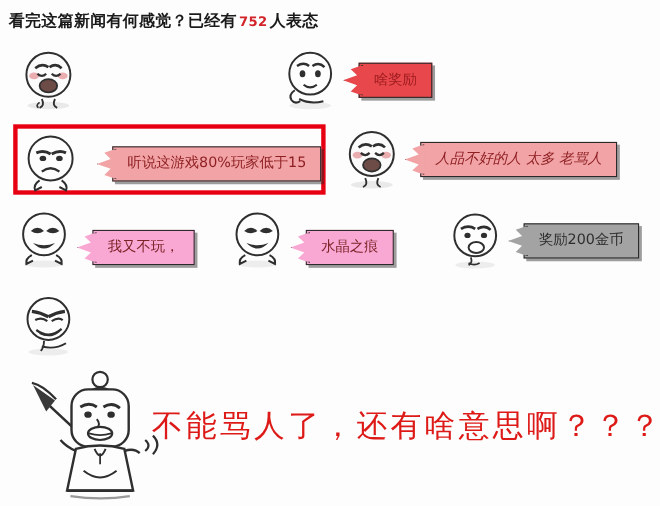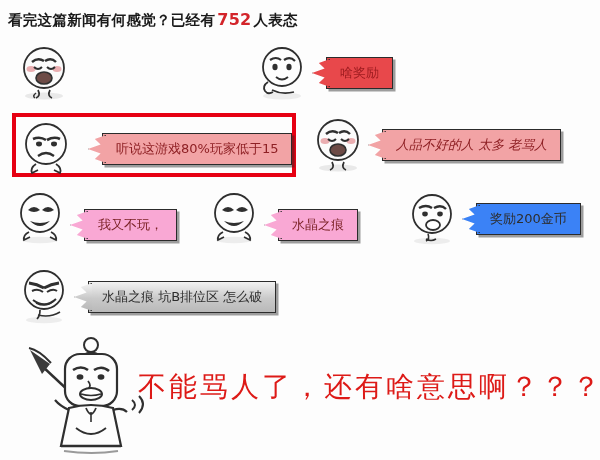--- a/index.html
+++ b/index.html
@@ -25,21 +25,21 @@
     height: 24px;
     font-size: 14.5px;
     font-weight: bold;
     color: #1a1a1a;
     letter-spacing: 0.3px;
     white-space: nowrap;
     line-height: 24px;
   }
   .header .count {
     color: #d3242a;
-    font-size: 16px;
+    font-size: 12px;
     font-weight: bold;
     padding: 0 2px;
   }
 
   
   .comment {
     position: absolute;
     display: flex;
     align-items: center;
   }
@@ -90,21 +90,21 @@
   .bubble.light {
     background: #f9a8d4;
     color: #7b2226;
     margin-top: 12px;
   }
   .bubble.gray {
     background: linear-gradient(180deg, #f2f2f2 0%, #c9c9c9 55%, #b9b9b9 100%);
     color: #2d2d2d;
   }
   .bubble.plain {
-    background: #3b82f6;
+    background: #a3a3a3;
     color: #2d2d2d;
   }
 
   
   .highlight-box {
     position: absolute;
     left: 12px;
     top: 113px;
     width: 284px;
     height: 64px;
@@ -279,21 +279,20 @@
       <path d="M11 15 q8 1 15 5" stroke="#2f2f2f" stroke-width="3" fill="none"></path>
       <path d="M41 15 q-8 1 -15 5" stroke="#2f2f2f" stroke-width="3" fill="none"></path>
       <path d="M14 23 q6 -3 11 1" stroke="#2f2f2f" stroke-width="2" fill="none"></path>
       <path d="M29 24 q6 -4 10 -1" stroke="#2f2f2f" stroke-width="2" fill="none"></path>
       <path d="M15 32 q12 9 23 -1" stroke="#2f2f2f" stroke-width="2" fill="none"></path>
       <path d="M18 35 q10 5 18 -2" stroke="#2f2f2f" stroke-width="1.4" fill="none"></path>
       <path d="M22 42 q0 6 -3 9" stroke="#2f2f2f" stroke-width="1.7" fill="none"></path>
       <path d="M20 47 q12 3 22 -3" stroke="#2f2f2f" stroke-width="1.7" fill="none"></path>
     </svg>
   </div>
-  <div class="bubble gray">水晶之痕 坑B排位区 怎么破</div>
 </div>
 
 <div class="hero">
   <svg width="130" height="124" viewBox="0 0 130 124">
 
     <line x1="14" y1="34" x2="44" y2="62" stroke="#2f2f2f" stroke-width="2.4"></line>
     <path d="M2 18 l20 14 l-8 10 z" fill="#3a3a3a"></path>
     <path d="M1 16 q10 2 22 15" stroke="#2f2f2f" stroke-width="2" fill="none"></path>
 
     <ellipse cx="63" cy="13" rx="7" ry="7" fill="#fdfdfd" stroke="#2f2f2f" stroke-width="2"></ellipse>

